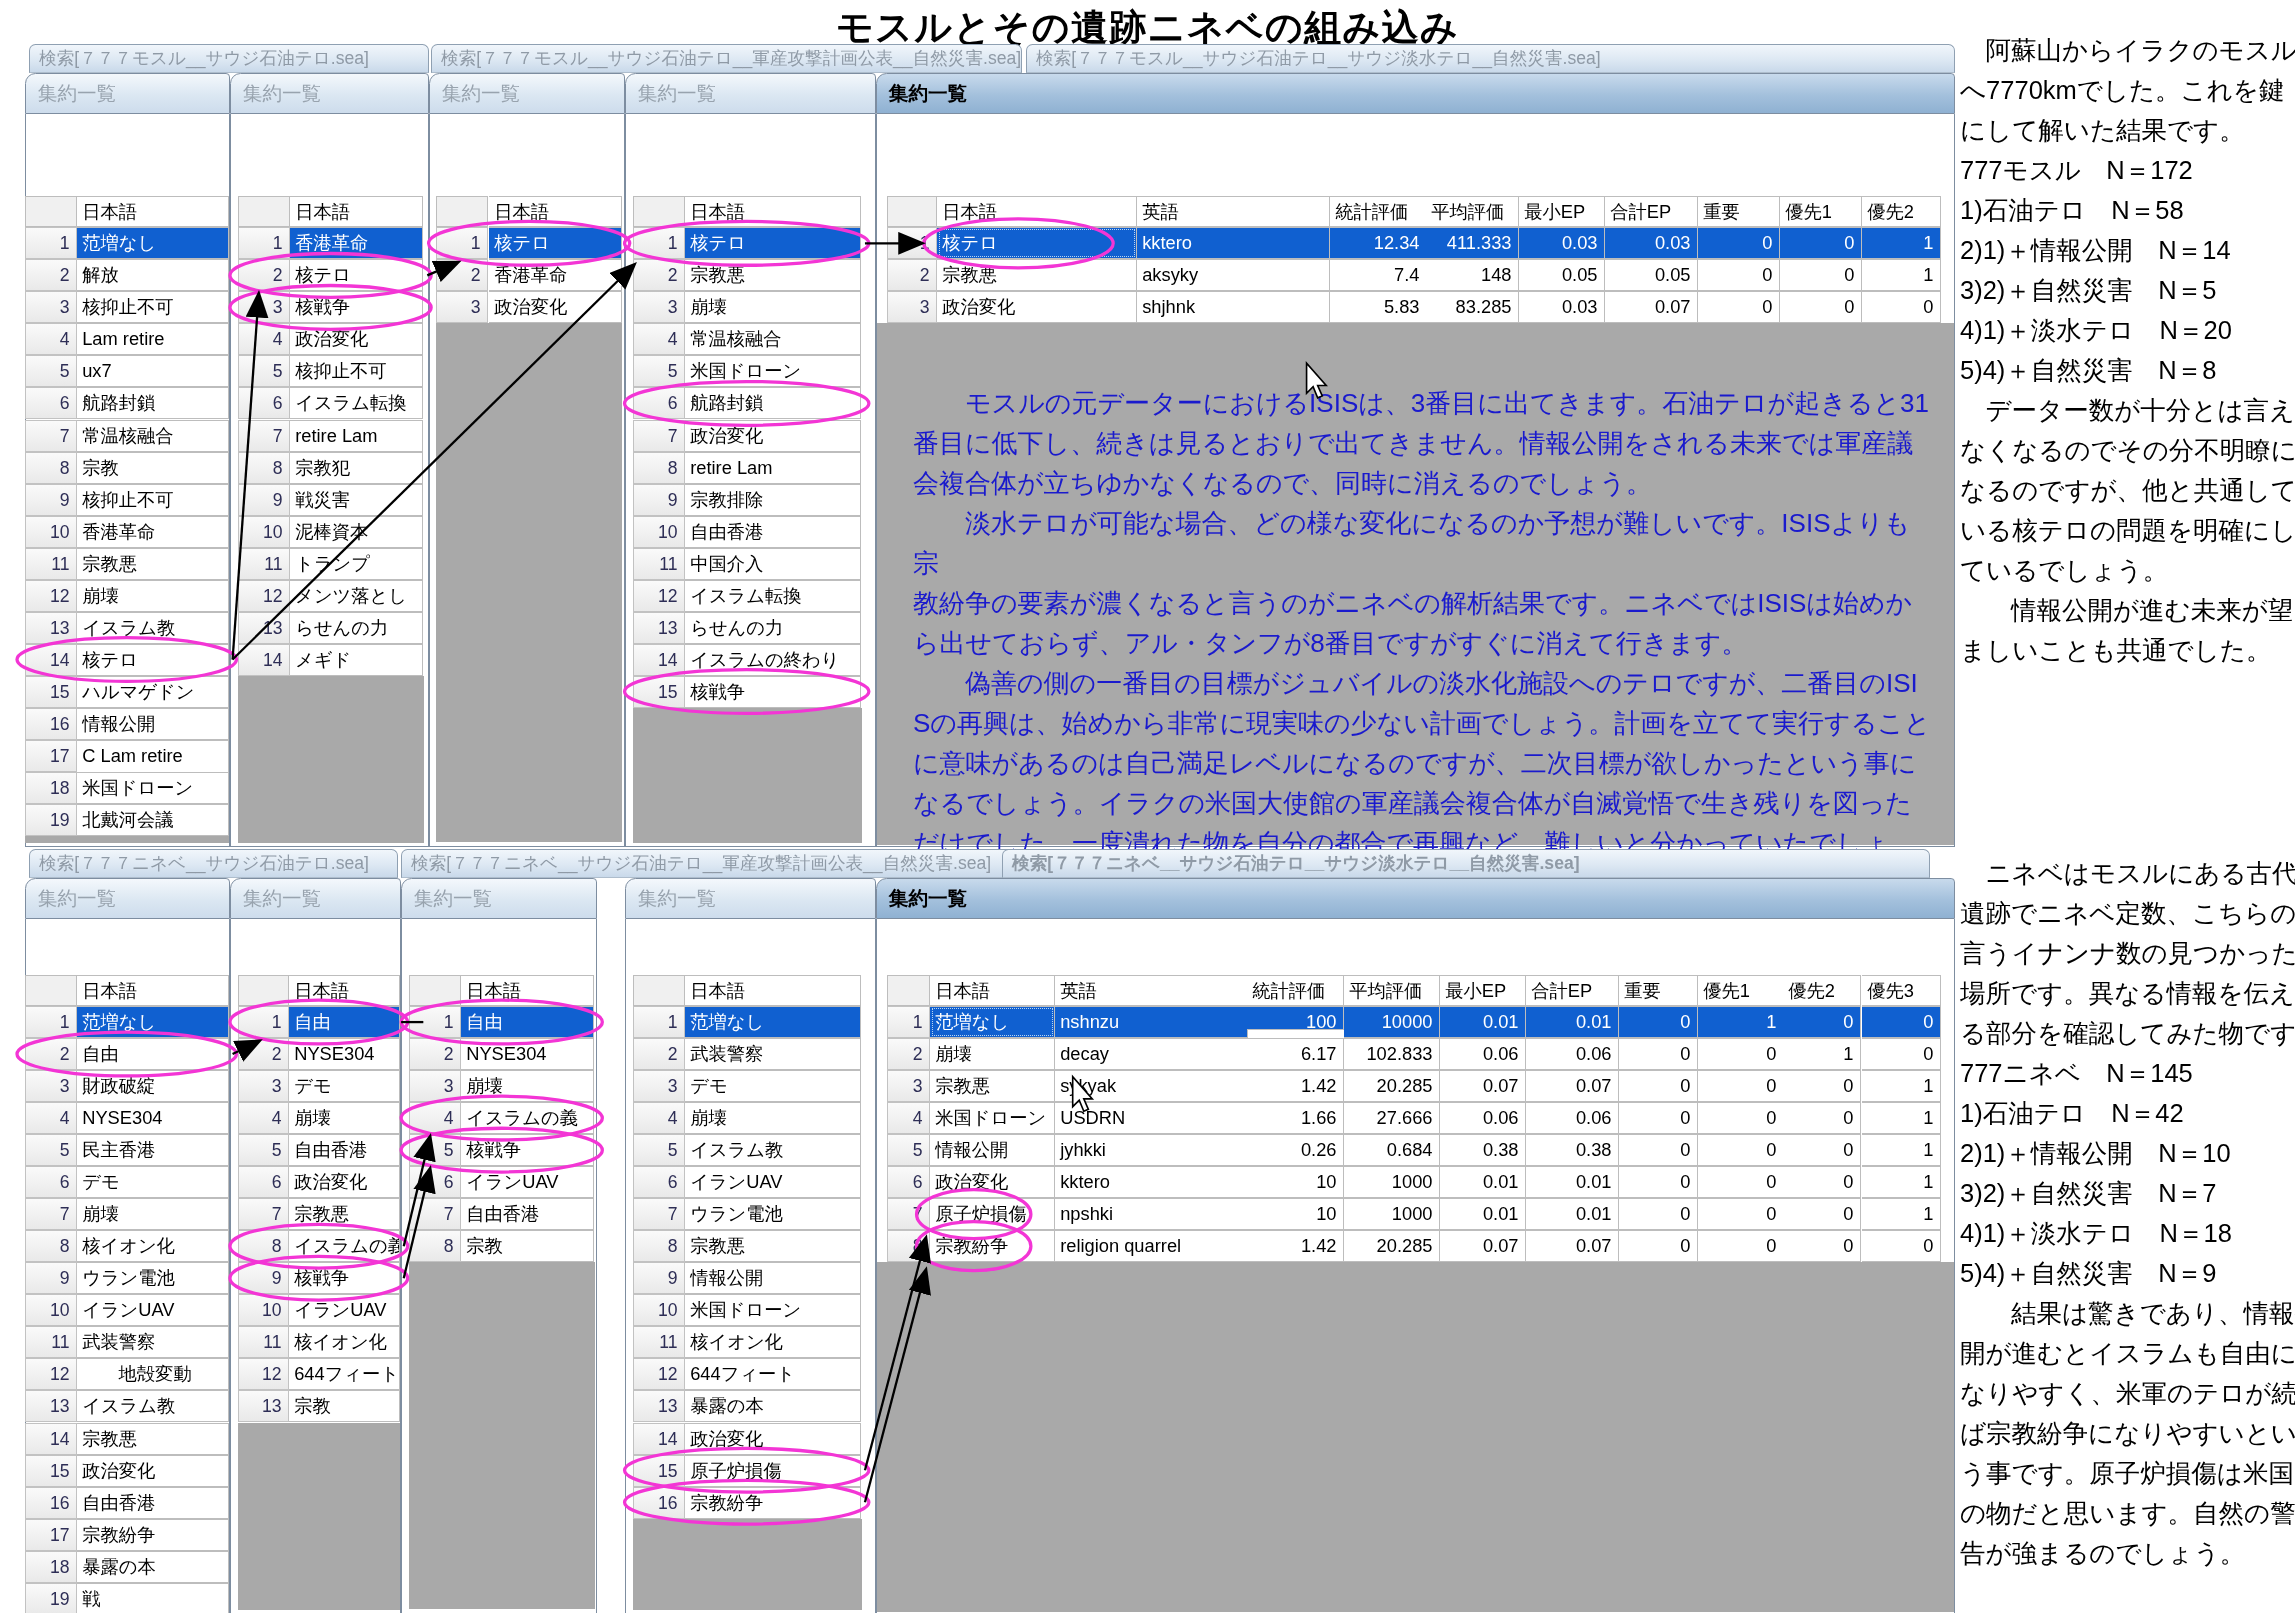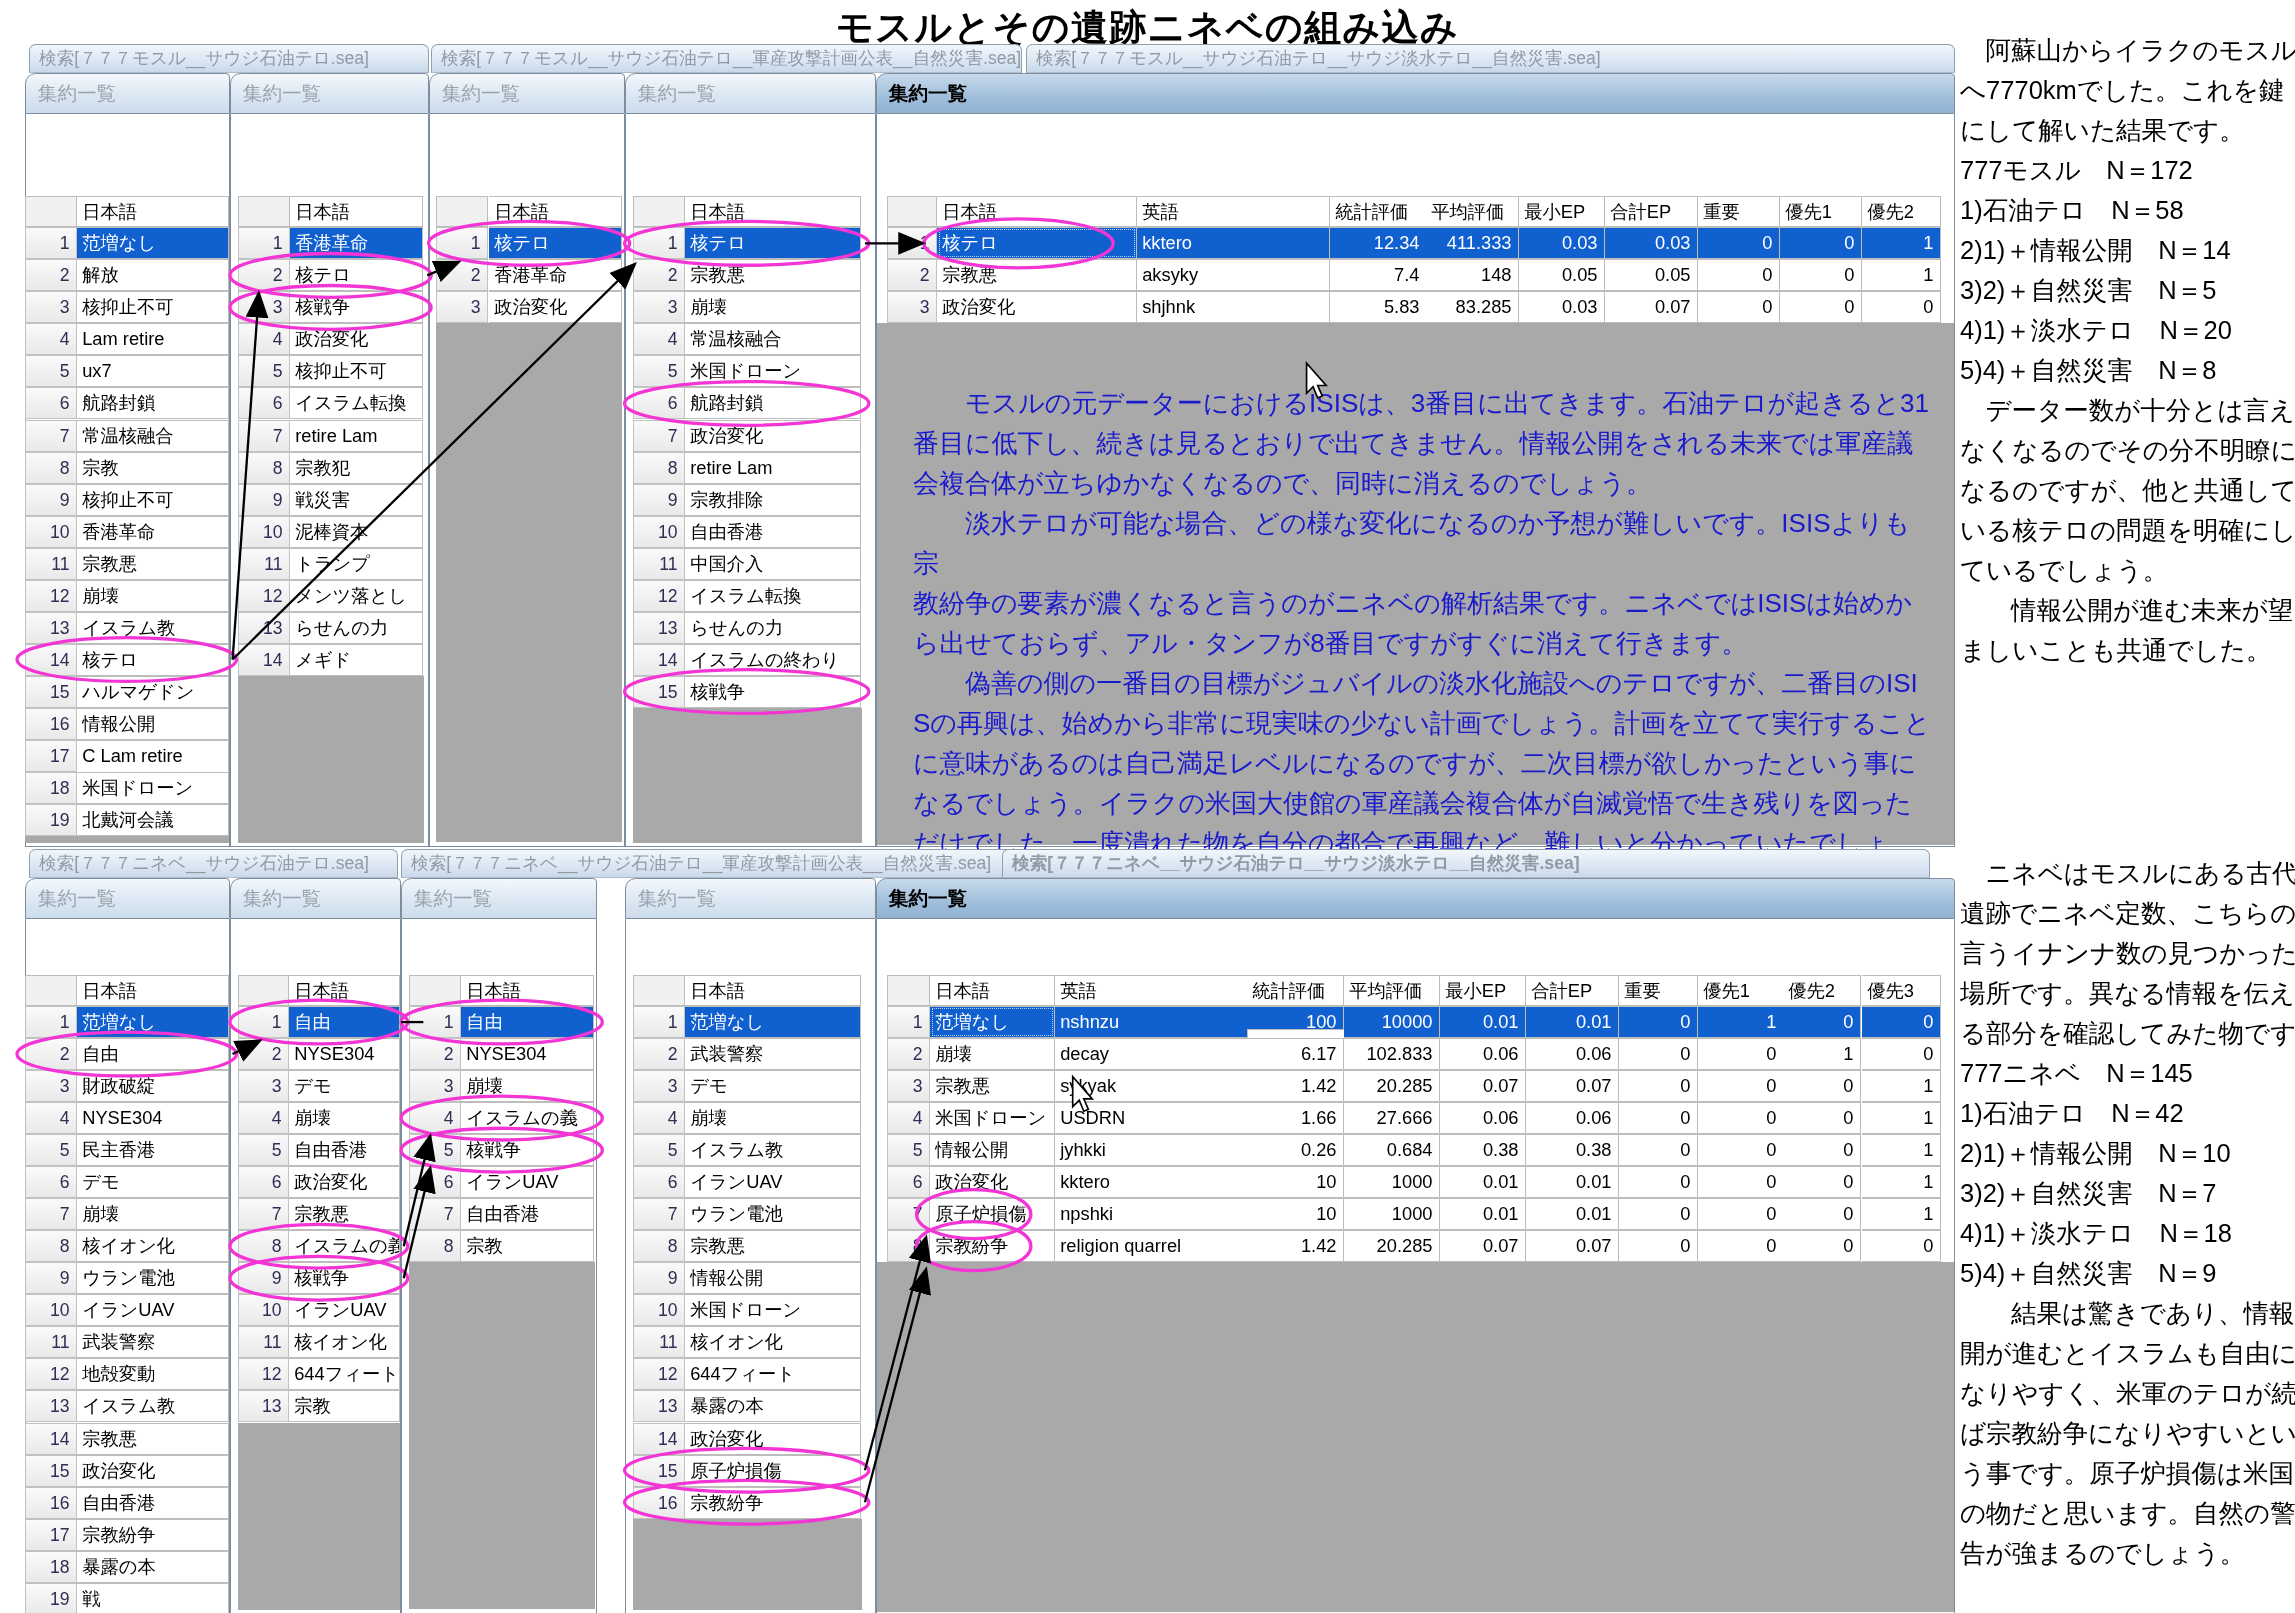--- a/index.html
+++ b/index.html
@@ -269,21 +269,21 @@
     <div class="abs jc" style="left: 77px; top: 1198px; width: 152px; height: 32px;">崩壊</div>
     <div class="abs nc" style="left: 25px; top: 1230px; width: 52px; height: 32px;">8</div>
     <div class="abs jc" style="left: 77px; top: 1230px; width: 152px; height: 32px;">核イオン化</div>
     <div class="abs nc" style="left: 25px; top: 1262px; width: 52px; height: 32px;">9</div>
     <div class="abs jc" style="left: 77px; top: 1262px; width: 152px; height: 32px;">ウラン電池</div>
     <div class="abs nc" style="left: 25px; top: 1294px; width: 52px; height: 32px;">10</div>
     <div class="abs jc" style="left: 77px; top: 1294px; width: 152px; height: 32px;">イランUAV</div>
     <div class="abs nc" style="left: 25px; top: 1326px; width: 52px; height: 32px;">11</div>
     <div class="abs jc" style="left: 77px; top: 1326px; width: 152px; height: 32px;">武装警察</div>
     <div class="abs nc" style="left: 25px; top: 1358px; width: 52px; height: 32px;">12</div>
-    <div class="abs jc" style="left: 77px; top: 1358px; width: 152px; height: 32px;">地殻変動</div>
+    <div class="abs jc" style="left: 77px; top: 1358px; width: 152px; height: 32px; text-align: center;">地殻変動</div>
     <div class="abs nc" style="left: 25px; top: 1390px; width: 52px; height: 32px;">13</div>
     <div class="abs jc" style="left: 77px; top: 1390px; width: 152px; height: 32px;">イスラム教</div>
     <div class="abs nc" style="left: 25px; top: 1423px; width: 52px; height: 32px;">14</div>
     <div class="abs jc" style="left: 77px; top: 1423px; width: 152px; height: 32px;">宗教悪</div>
     <div class="abs nc" style="left: 25px; top: 1455px; width: 52px; height: 32px;">15</div>
     <div class="abs jc" style="left: 77px; top: 1455px; width: 152px; height: 32px;">政治変化</div>
     <div class="abs nc" style="left: 25px; top: 1487px; width: 52px; height: 32px;">16</div>
     <div class="abs jc" style="left: 77px; top: 1487px; width: 152px; height: 32px;">自由香港</div>
     <div class="abs nc" style="left: 25px; top: 1519px; width: 52px; height: 32px;">17</div>
     <div class="abs jc" style="left: 77px; top: 1519px; width: 152px; height: 32px;">宗教紛争</div>

